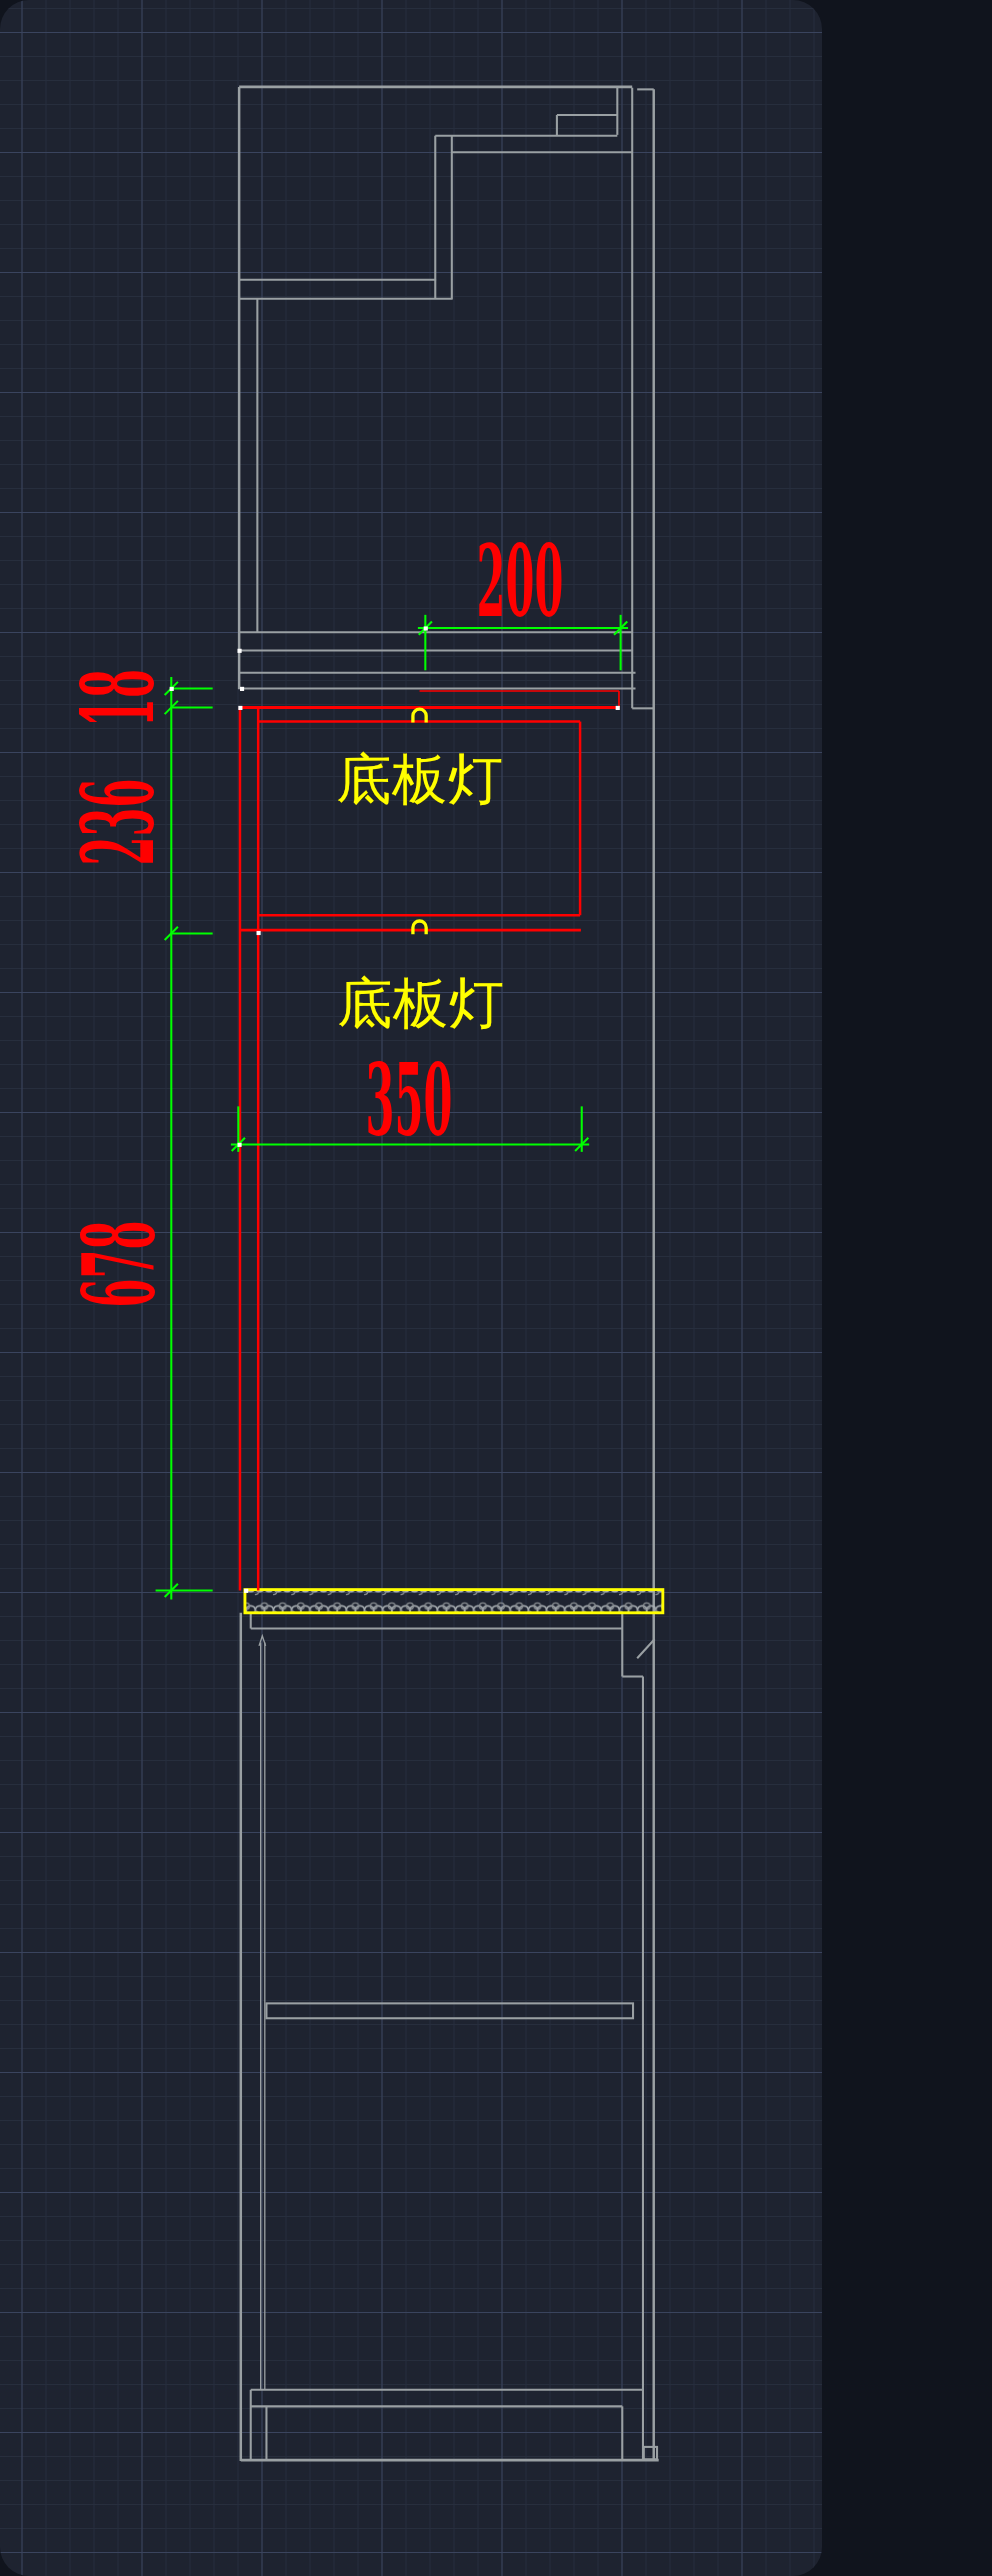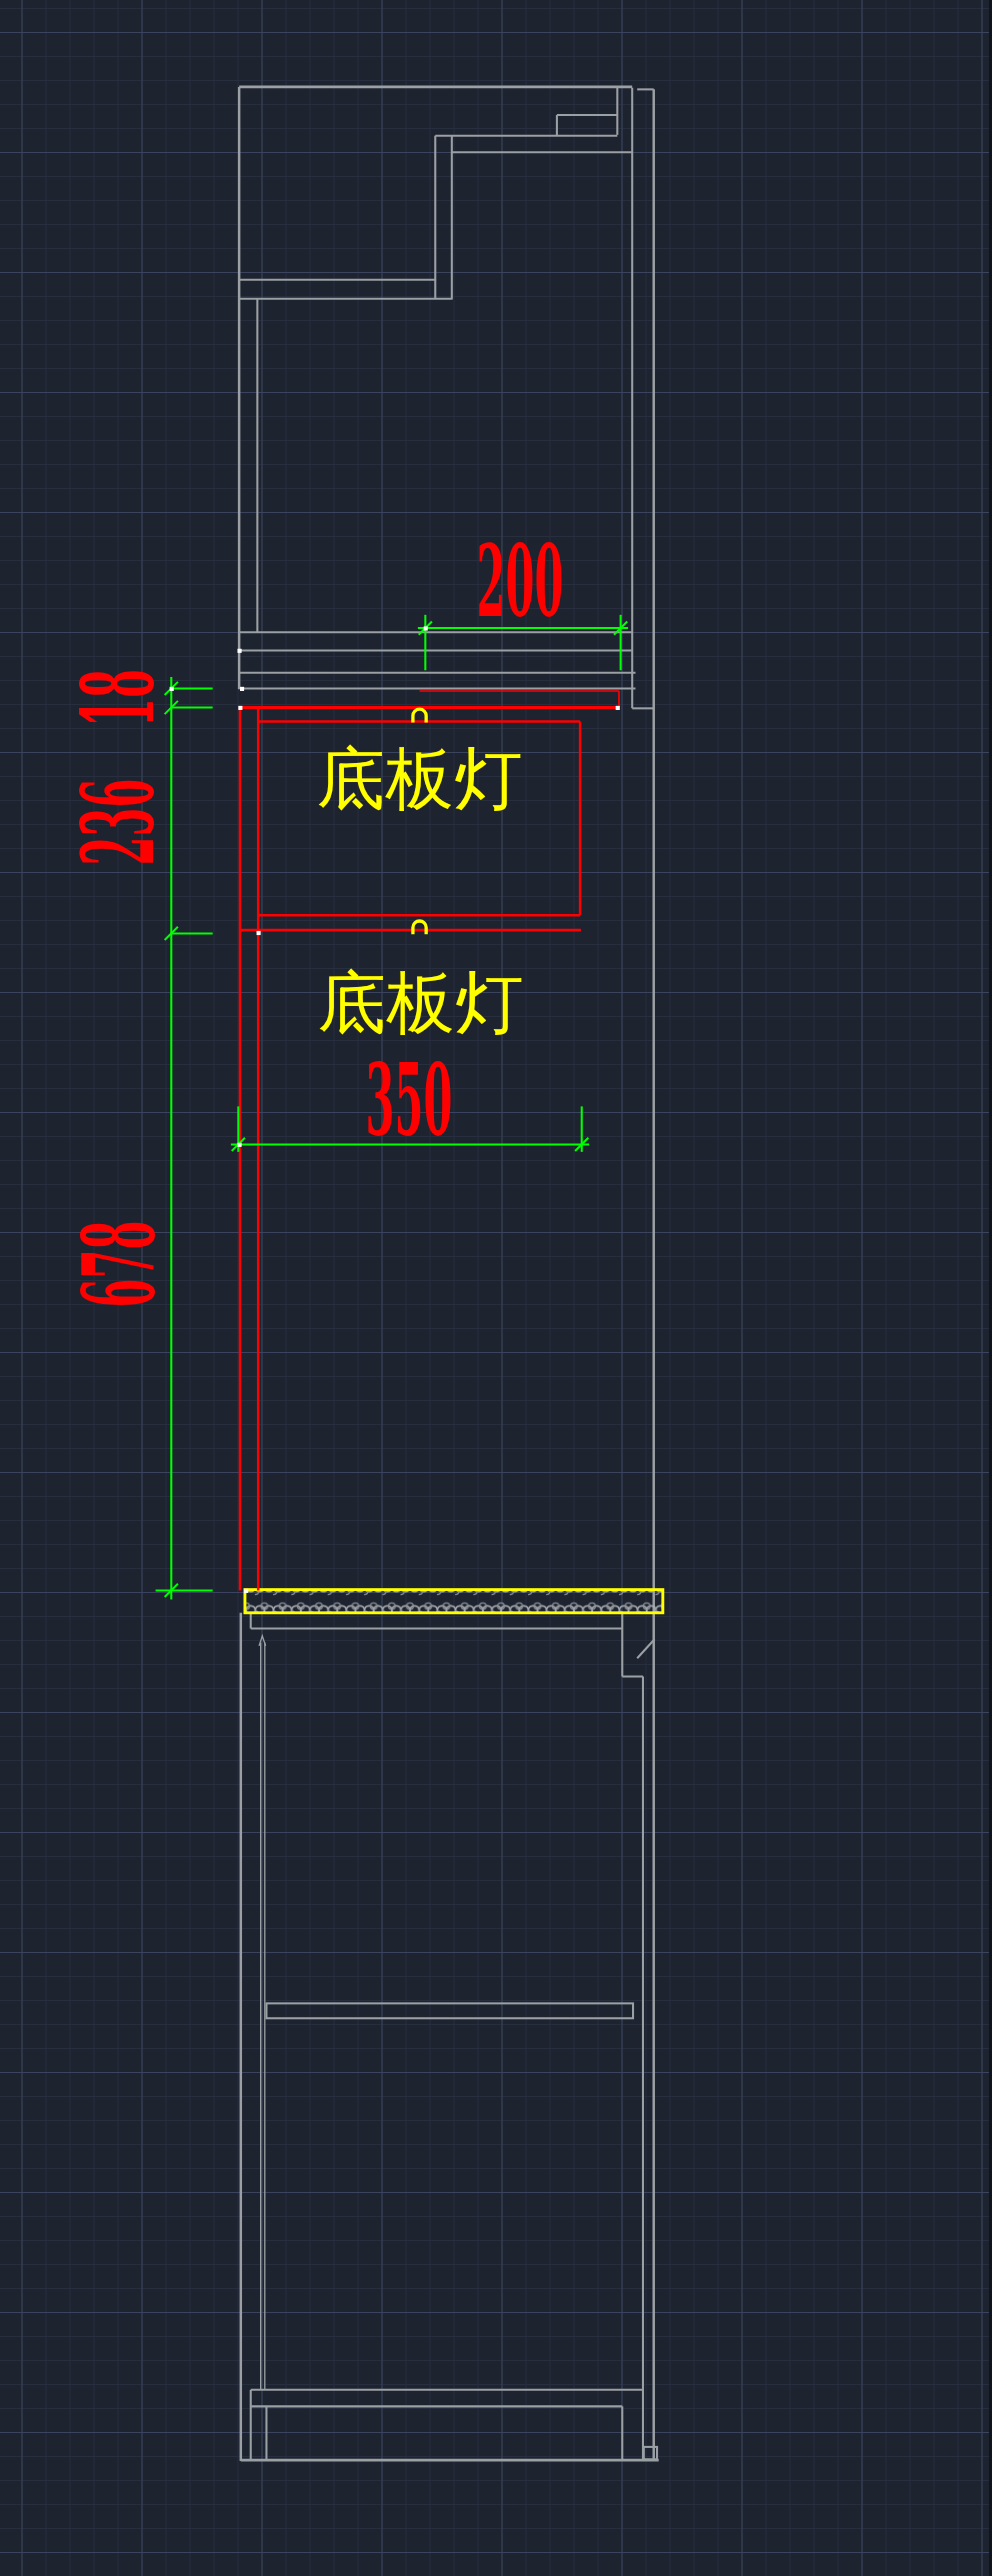--- a/index.html
+++ b/index.html
@@ -1,45 +1,46 @@
 <!DOCTYPE html>
 <html style="font-size:13.2px"><head>
 <meta charset="utf-8">
 <style>
   html,body{margin:0;padding:0;background:#10141d;}
   .viewport{
     position:relative;
-    width:989px;height:2576px;
+    width:822px;height:2576px;
     overflow:hidden;
     background-color:#1e2330;
     background-image:
       linear-gradient(#3a445e 0.8px, transparent 0.8px),
       linear-gradient(90deg,#3a445e 0.8px, transparent 0.8px),
       linear-gradient(#272e3d 0.8px, transparent 0.8px),
       linear-gradient(90deg,#272e3d 0.8px, transparent 0.8px);
     background-size:120px 120px,120px 120px,24px 24px,24px 24px;
     background-position:21.5px 32px,21.5px 32px,21.5px 32px,21.5px 32px;
     font-family:"DejaVu Sans",sans-serif;
+    border-radius:29px;
   }
   svg.geom{position:absolute;left:0;top:0;}
   .txt{position:absolute;white-space:nowrap;line-height:1;}
   .dim-text{
     color:#ff0000;
     font-family:"DejaVu Serif",serif;
     font-weight:bold;
     font-size:99px;
     transform:translate(-50%,-50%) scaleX(0.42);
   }
   .dim-text.vert{
     transform:translate(-50%,-50%) rotate(-90deg) scaleX(0.42);
   }
   .cjk-label{
     color:#ffff00;
     font-family:"DejaVu Sans",sans-serif;
-    font-size:68px;
+    font-size:55px;
     letter-spacing:0.8px;
     transform:translate(-50%,-50%);
     text-shadow:0 0 0.8px #7a6a00;
   }
 </style>
 </head>
 <body>
 
 <div class="viewport">
 

